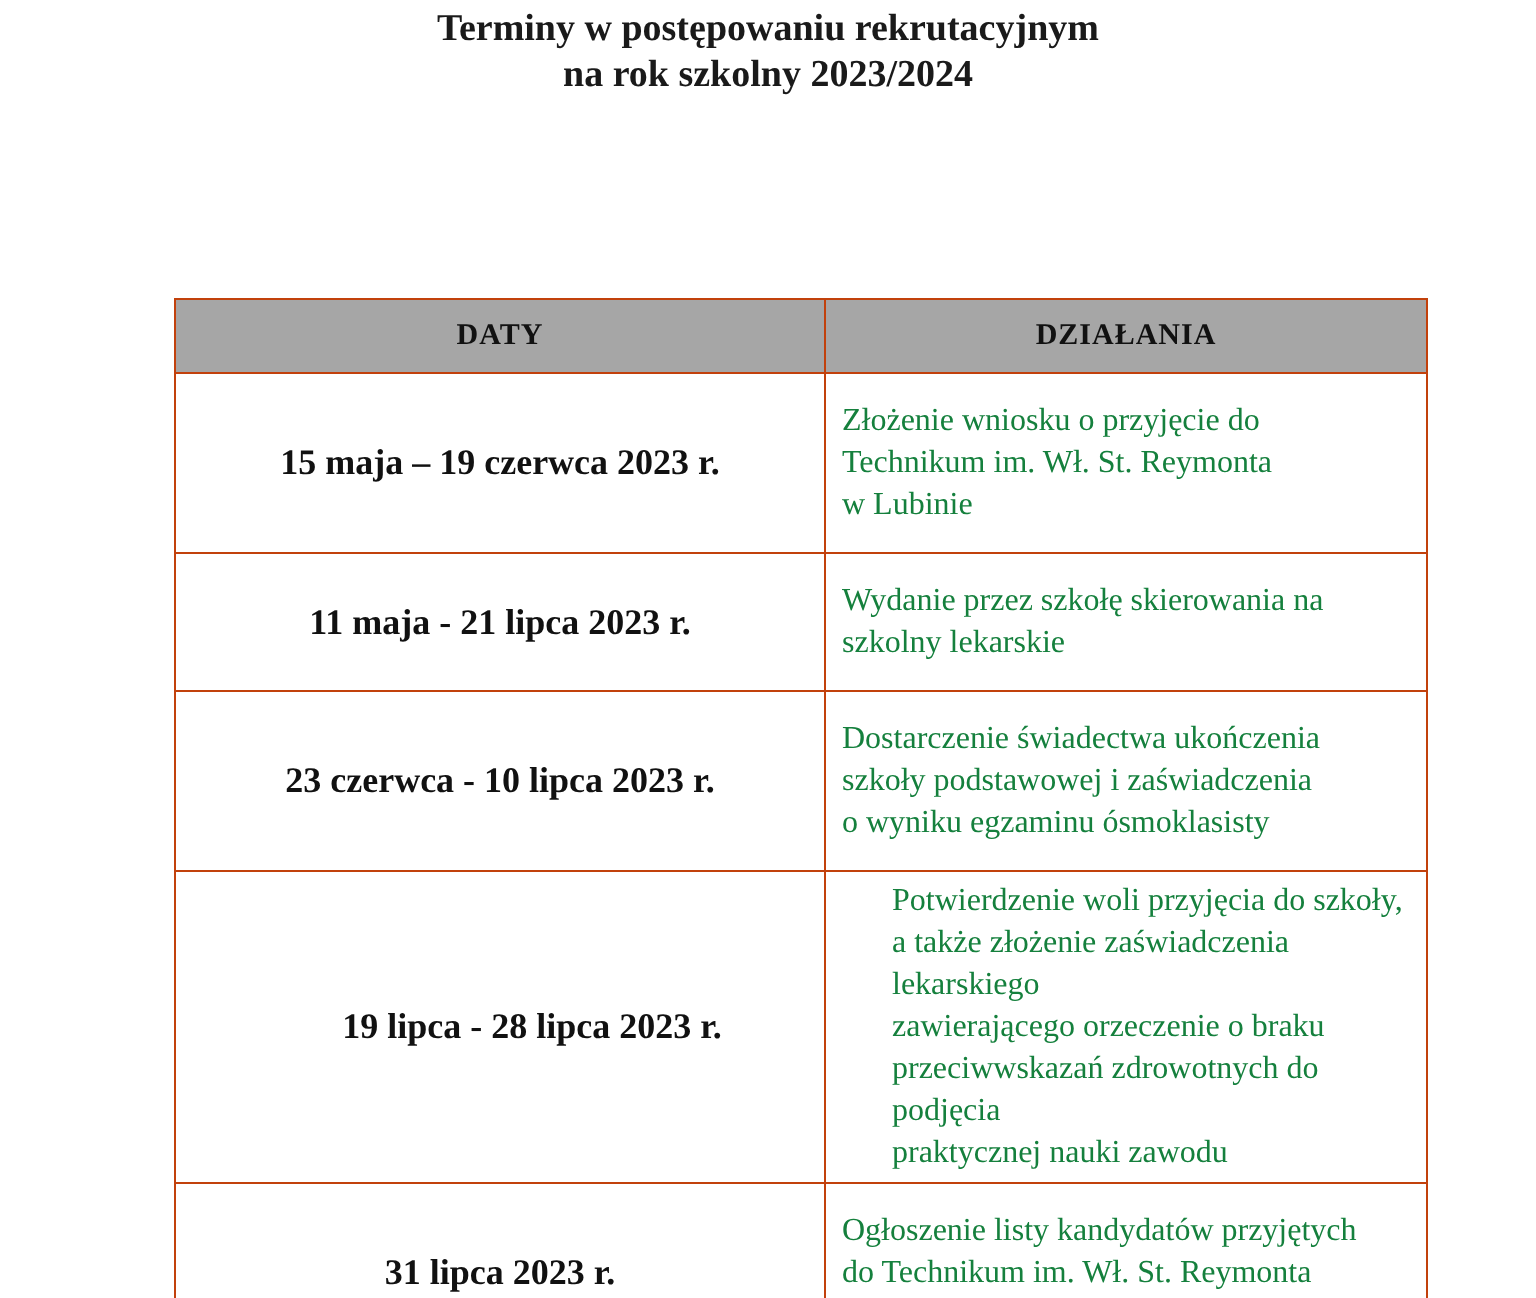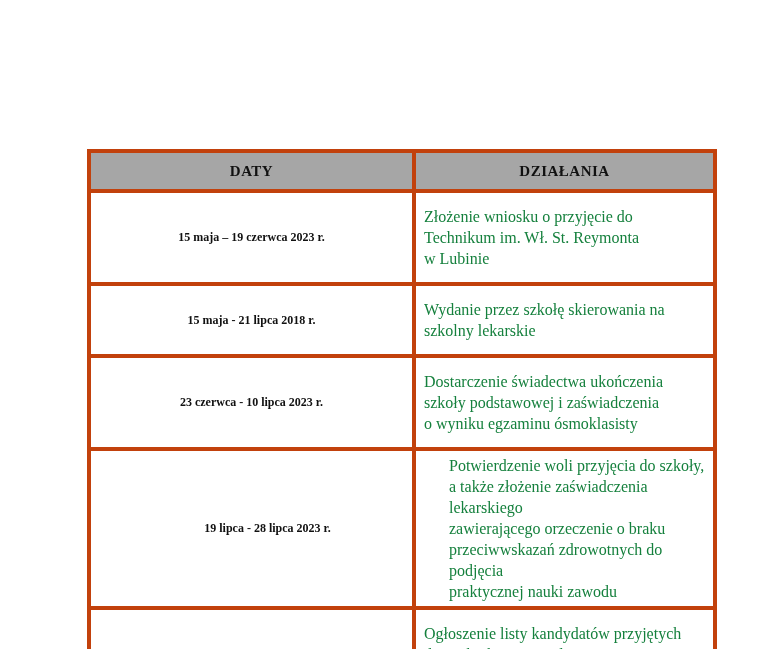--- a/index.html
+++ b/index.html
@@ -32,38 +32,38 @@
     left: 87px;
     top: 149px;
     width: 626px;
     border-collapse: collapse;
     table-layout: fixed;
     font-size: 16px;
   }
   .doc-table col.col-daty { width: 325px; }
   .doc-table col.col-dzialania { width: 301px; }
   .doc-table th, .doc-table td {
-    border: 4px solid #c2410c;
+    border: 1px solid #c2410c;
     overflow: hidden;
   }
   .doc-table th {
     background: #a6a6a6;
     height: 34px;
     font-weight: bold;
     font-size: 15px;
     letter-spacing: 0.5px;
     text-align: center;
     vertical-align: middle;
     color: #111111;
   }
   td.date-cell {
     text-align: center;
     vertical-align: middle;
     font-weight: bold;
-    font-size: 12px;
+    font-size: 18px;
     color: #111111;
   }
   td.action-cell {
     vertical-align: middle;
     text-align: left;
     padding: 4px 6px 4px 8px;
     font-size: 16px;
     line-height: 21px;
     white-space: pre-line;
     color: #15803d;
@@ -74,20 +74,22 @@
   tr.row-3 td { height: 51px; }
   tr.row-4 td { height: 99px; padding-left: 33px; }
   tr.row-5 td { height: 80px; }
 </style>
 </head>
 <body>
 
 <div class="page">
 
   <div class="title-block">
+    <div>Terminy w postępowaniu rekrutacyjnym</div>
+    <div>na rok szkolny 2023/2024</div>
   </div>
 
   <table class="doc-table">
     <colgroup>
       <col class="col-daty">
       <col class="col-dzialania">
     </colgroup>
     <thead>
       <tr>
         <th>DATY</th>
@@ -95,21 +97,21 @@
       </tr>
     </thead>
     <tbody>
       <tr class="row-0">
         <td class="date-cell">15 maja – 19 czerwca 2023 r.</td>
         <td class="action-cell">Złożenie wniosku o przyjęcie do
 Technikum im. Wł. St. Reymonta
 w Lubinie</td>
       </tr>
       <tr class="row-1">
-        <td class="date-cell">15 maja - 21 lipca 2018 r.</td>
+        <td class="date-cell">11 maja - 21 lipca 2023 r.</td>
         <td class="action-cell">Wydanie przez szkołę skierowania na
 szkolny lekarskie</td>
       </tr>
       <tr class="row-2">
         <td class="date-cell">23 czerwca - 10 lipca 2023 r.</td>
         <td class="action-cell">Dostarczenie świadectwa ukończenia
 szkoły podstawowej i zaświadczenia
 o wyniku egzaminu ósmoklasisty</td>
       </tr>
       <tr class="row-4">

